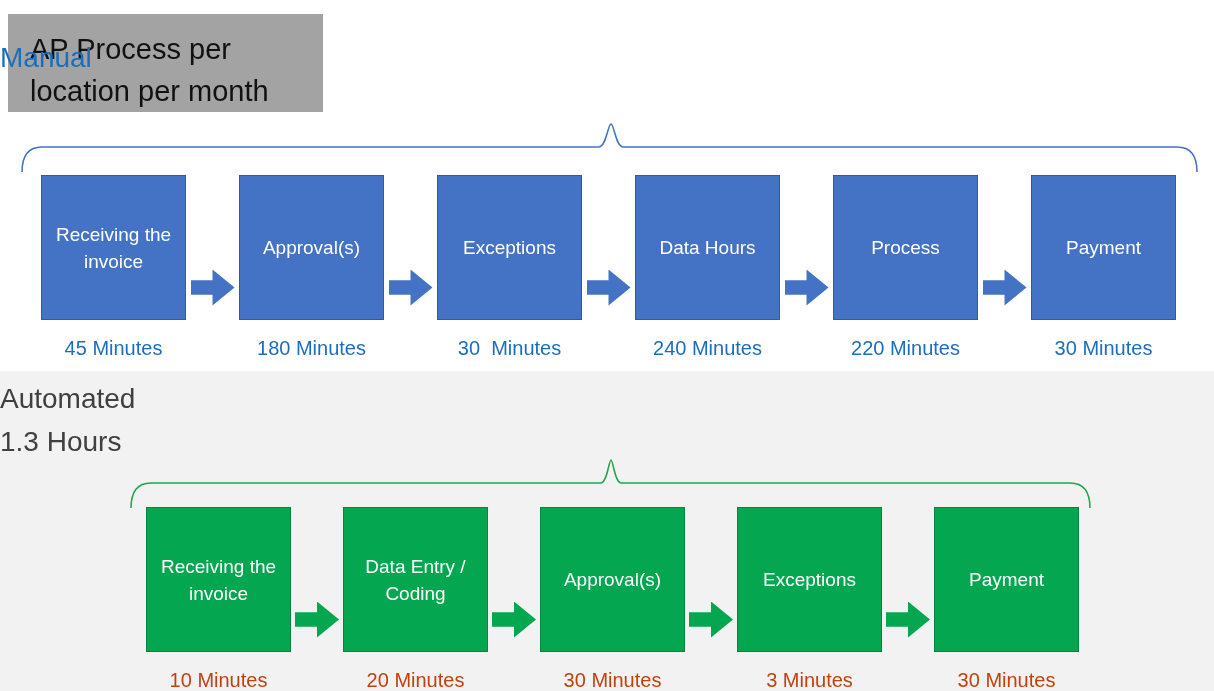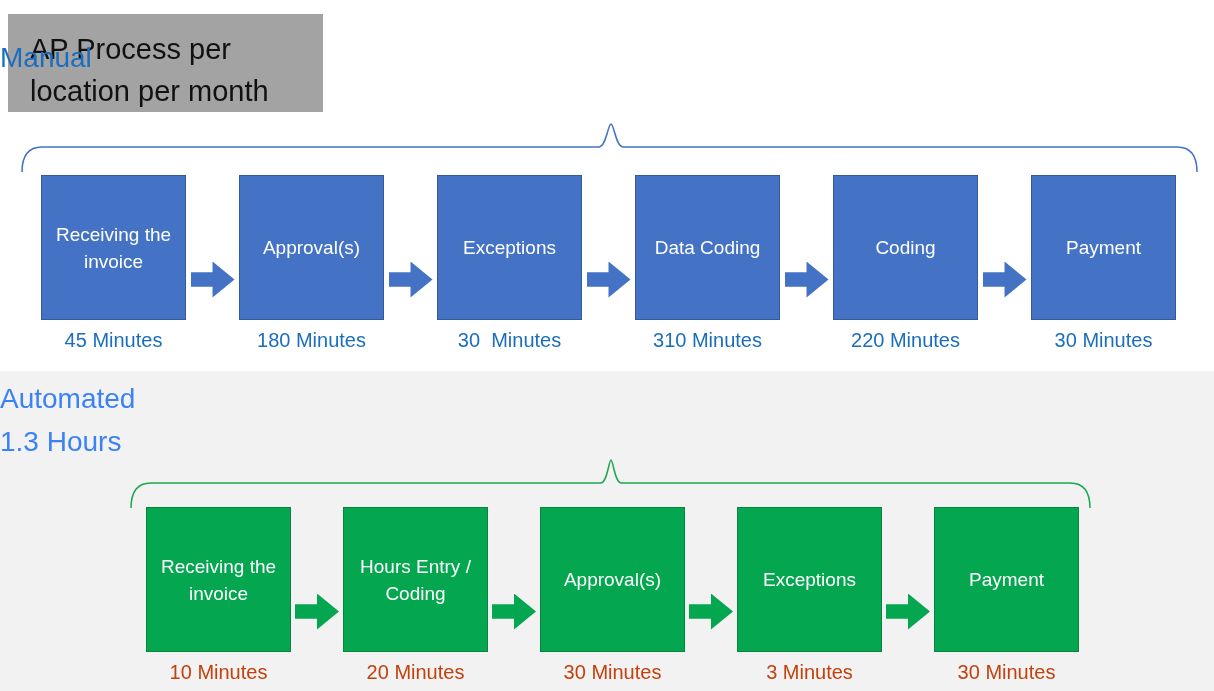--- a/index.html
+++ b/index.html
@@ -32,21 +32,21 @@
   }
 
   .flow-title {
     position: absolute;
     left: 0; width: 1181px;
     text-align: left;
     font-size: 28px;
     line-height: 43px;
   }
   .flow-title.manual { top: 36px; color: #1b6ebe; }
-  .flow-title.automated { top: 377px; color: #3b82f6; }
+  .flow-title.automated { top: 377px; color: #404040; }
 
   .brace-svg { position: absolute; }
   .brace-svg.manual-brace { left: 16px; top: 118px; }
   .brace-svg.automated-brace { left: 125px; top: 452px; }
 
   .flow-row {
     position: absolute;
     display: flex;
     align-items: flex-end;
   }
@@ -68,21 +68,21 @@
     text-align: center;
     color: #ffffff;
     font-size: 19px;
     line-height: 27px;
     padding: 0 11px;
   }
   .box.blue  { background: #4472c4; border: 1px solid #35599b; }
   .box.green { background: #04a650; border: 1px solid #07843d; }
 
   .duration {
-    margin-top: 9px;
+    margin-top: 17px;
     font-size: 20px;
     white-space: pre-wrap;
     text-align: center;
   }
   .duration.blue-text  { color: #1b6ebe; }
   .duration.green-text { color: #c2410c; }
 
   .arrow-wrap {
     height: 145px;
     display: flex;
@@ -139,30 +139,30 @@
     <div class="box blue">
       <span>Exceptions</span>
     </div>
     <div class="duration blue-text">30  Minutes</div>
   </div>
   <div class="arrow-wrap">
       <div class="arrow blue-arrow"></div>
     </div>
   <div class="step">
     <div class="box blue">
-      <span>Data Coding</span>
-    </div>
-    <div class="duration blue-text">310 Minutes</div>
-  </div>
-  <div class="arrow-wrap">
-      <div class="arrow blue-arrow"></div>
-    </div>
-  <div class="step">
-    <div class="box blue">
-      <span>Coding</span>
+      <span>Data Hours</span>
+    </div>
+    <div class="duration blue-text">240 Minutes</div>
+  </div>
+  <div class="arrow-wrap">
+      <div class="arrow blue-arrow"></div>
+    </div>
+  <div class="step">
+    <div class="box blue">
+      <span>Process</span>
     </div>
     <div class="duration blue-text">220 Minutes</div>
   </div>
   <div class="arrow-wrap">
       <div class="arrow blue-arrow"></div>
     </div>
   <div class="step">
     <div class="box blue">
       <span>Payment</span>
     </div>
@@ -184,21 +184,21 @@
     <div class="box green">
       <span>Receiving the invoice</span>
     </div>
     <div class="duration green-text">10 Minutes</div>
   </div>
   <div class="arrow-wrap">
       <div class="arrow green-arrow"></div>
     </div>
   <div class="step">
     <div class="box green">
-      <span>Hours Entry / Coding</span>
+      <span>Data Entry / Coding</span>
     </div>
     <div class="duration green-text">20 Minutes</div>
   </div>
   <div class="arrow-wrap">
       <div class="arrow green-arrow"></div>
     </div>
   <div class="step">
     <div class="box green">
       <span>Approval(s)</span>
     </div>

